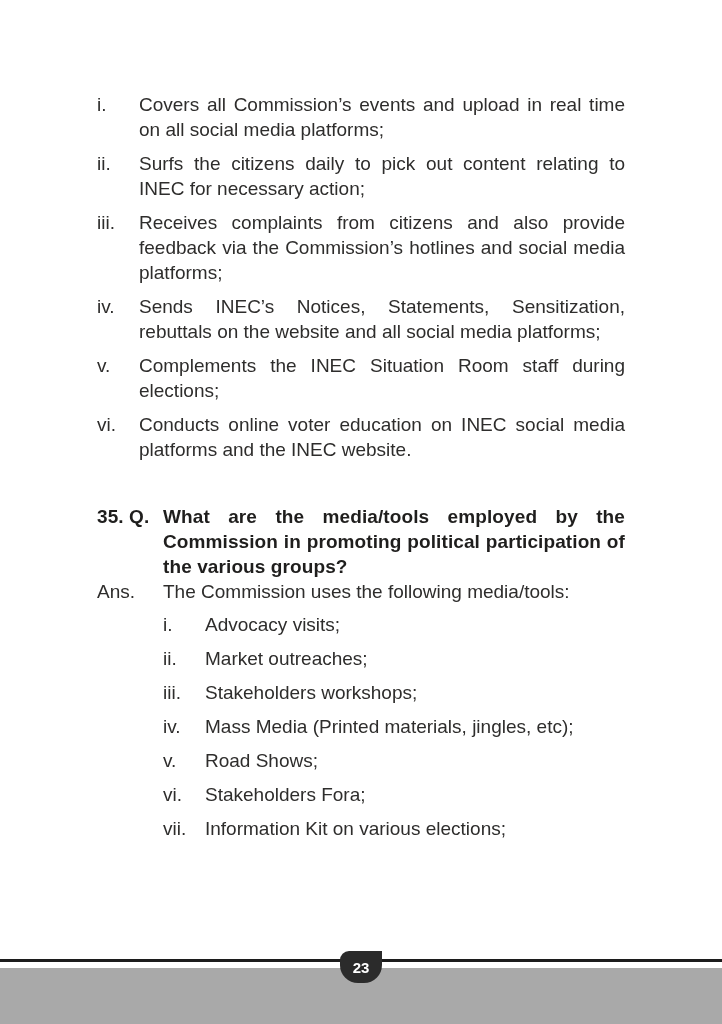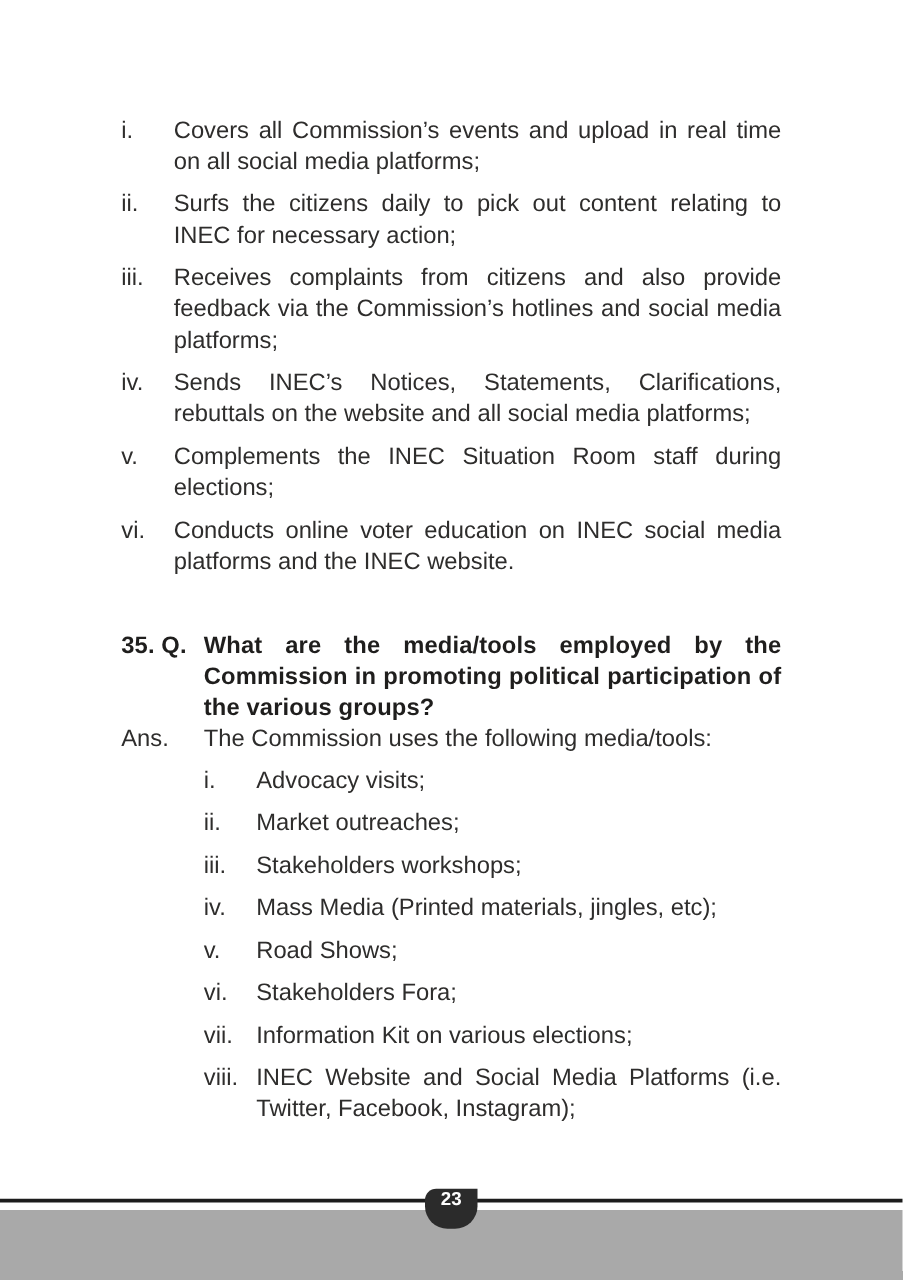--- a/index.html
+++ b/index.html
@@ -48,21 +48,21 @@
     background: #a9a9a9;
   }
   .page-badge {
     position: absolute;
     top: 951px; left: 50%;
     transform: translateX(-50%);
     width: 42px; height: 32px;
     background: #2b2b2b;
     color: #ffffff;
     font-size: 15px; font-weight: bold;
-    display: flex; justify-content: center;
+    display: flex; align-items: center; justify-content: center;
     border-radius: 9px 0 18px 18px;
     z-index: 2;
   }
 </style>
 </head>
 <body>
 
 <div class="content">
 
   <div class="list">
@@ -73,21 +73,21 @@
     <div class="list-item">
       <span class="num">ii.</span>
       <span class="txt">Surfs the citizens daily to pick out content relating to INEC for necessary action;</span>
     </div>
     <div class="list-item">
       <span class="num">iii.</span>
       <span class="txt">Receives complaints from citizens and also provide feedback via the Commission’s hotlines and social media platforms;</span>
     </div>
     <div class="list-item">
       <span class="num">iv.</span>
-      <span class="txt">Sends INEC’s Notices, Statements, Clarifications, rebuttals on the website and all social media platforms;</span>
+      <span class="txt">Sends INEC’s Notices, Statements, Sensitization, rebuttals on the website and all social media platforms;</span>
     </div>
     <div class="list-item">
       <span class="num">v.</span>
       <span class="txt">Complements the INEC Situation Room staff during elections;</span>
     </div>
     <div class="list-item">
       <span class="num">vi.</span>
       <span class="txt">Conducts online voter education on INEC social media platforms and the INEC website.</span>
     </div>
   </div>
@@ -124,24 +124,20 @@
       <span class="txt">Road Shows;</span>
     </div>
     <div class="list-item">
       <span class="num">vi.</span>
       <span class="txt">Stakeholders Fora;</span>
     </div>
     <div class="list-item">
       <span class="num">vii.</span>
       <span class="txt">Information Kit on various elections;</span>
     </div>
-    <div class="list-item">
-      <span class="num">viii.</span>
-      <span class="txt">INEC Website and Social Media Platforms (i.e. Twitter, Facebook, Instagram);</span>
-    </div>
   </div>
 
 </div>
 
 <div class="footer-rule"></div>
 <div class="footer-band"></div>
 <div class="page-badge">
   <span>23</span>
 </div>
 

